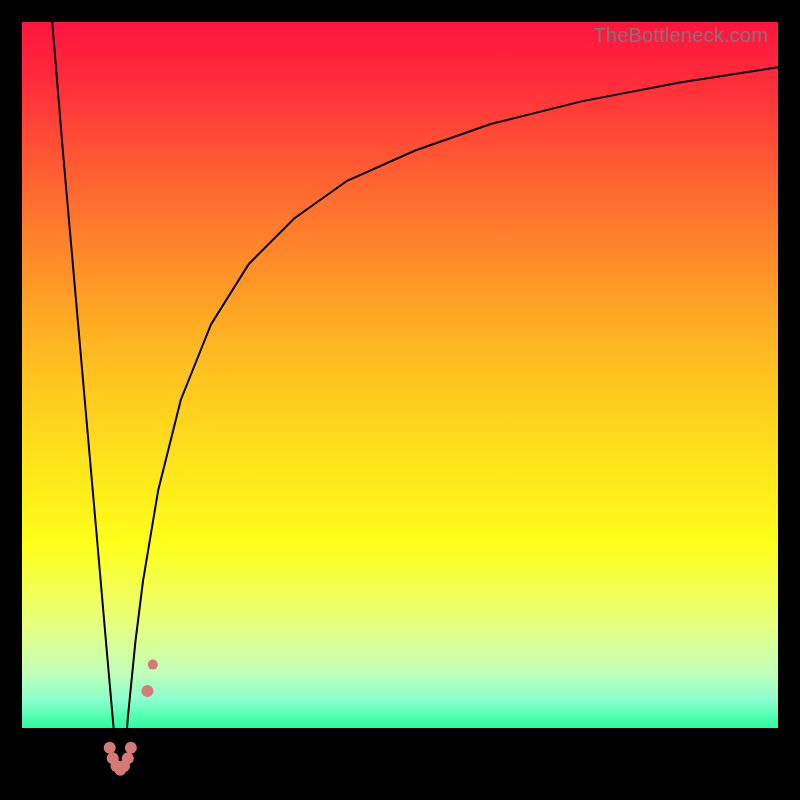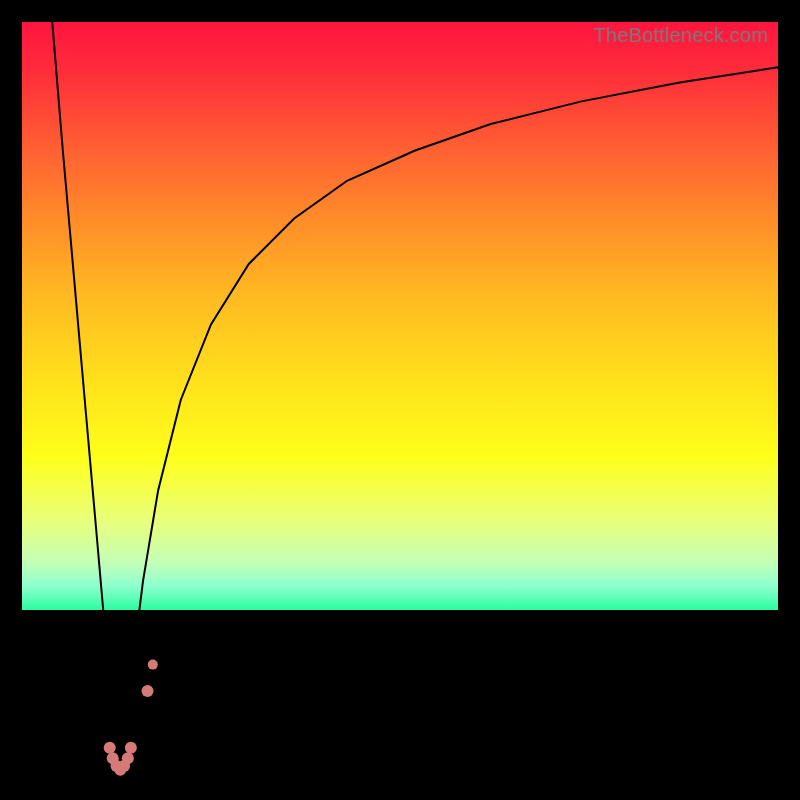--- a/index.html
+++ b/index.html
@@ -9,21 +9,21 @@
     height: 800px;
     background: #000;
     overflow: hidden;
     font-family: Arial, Helvetica, sans-serif;
   }
   .frame {
     position: absolute;
     left: 22px;
     top: 22px;
     width: 756px;
-    height: 588px;
+    height: 706px;
     background: linear-gradient(to bottom,
       #ff153f 0%,
       #ff2b3b 8%,
       #ff5a33 20%,
       #ff8a2a 33%,
       #ffb822 46%,
       #ffe31b 62%,
       #feff1a 74%,
       #f3ff50 80%,
       #e8ff7c 85%,

